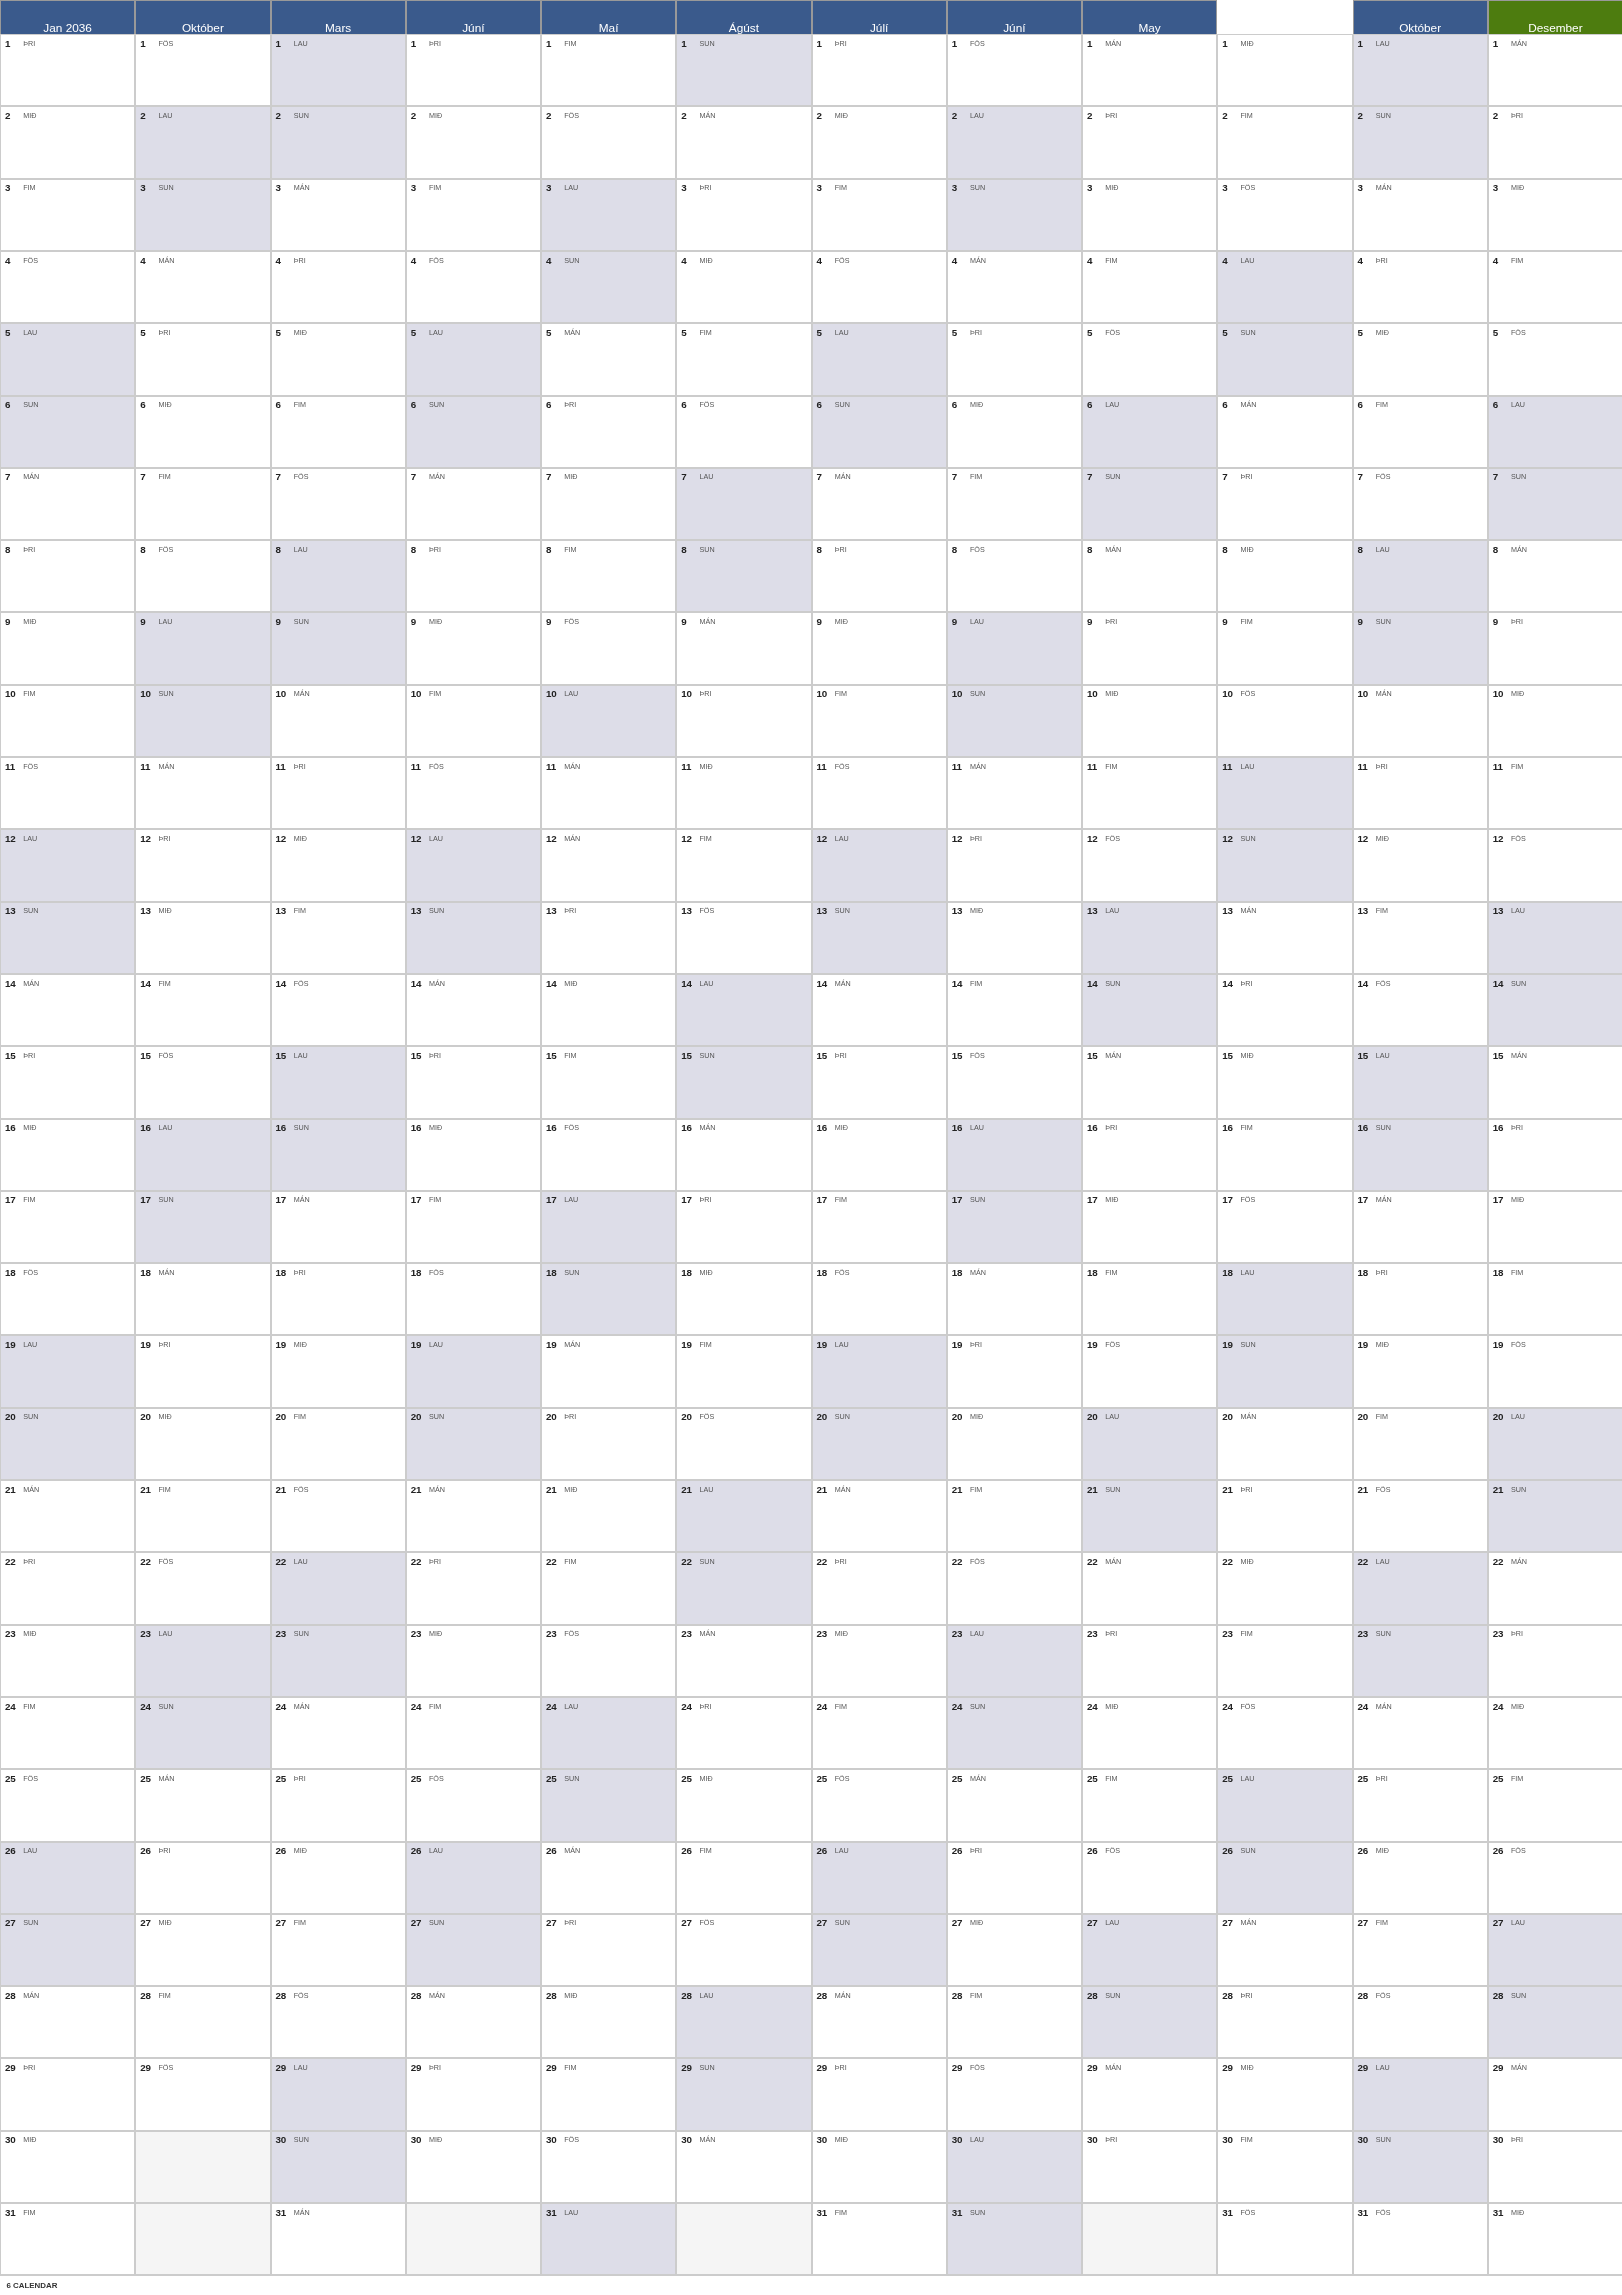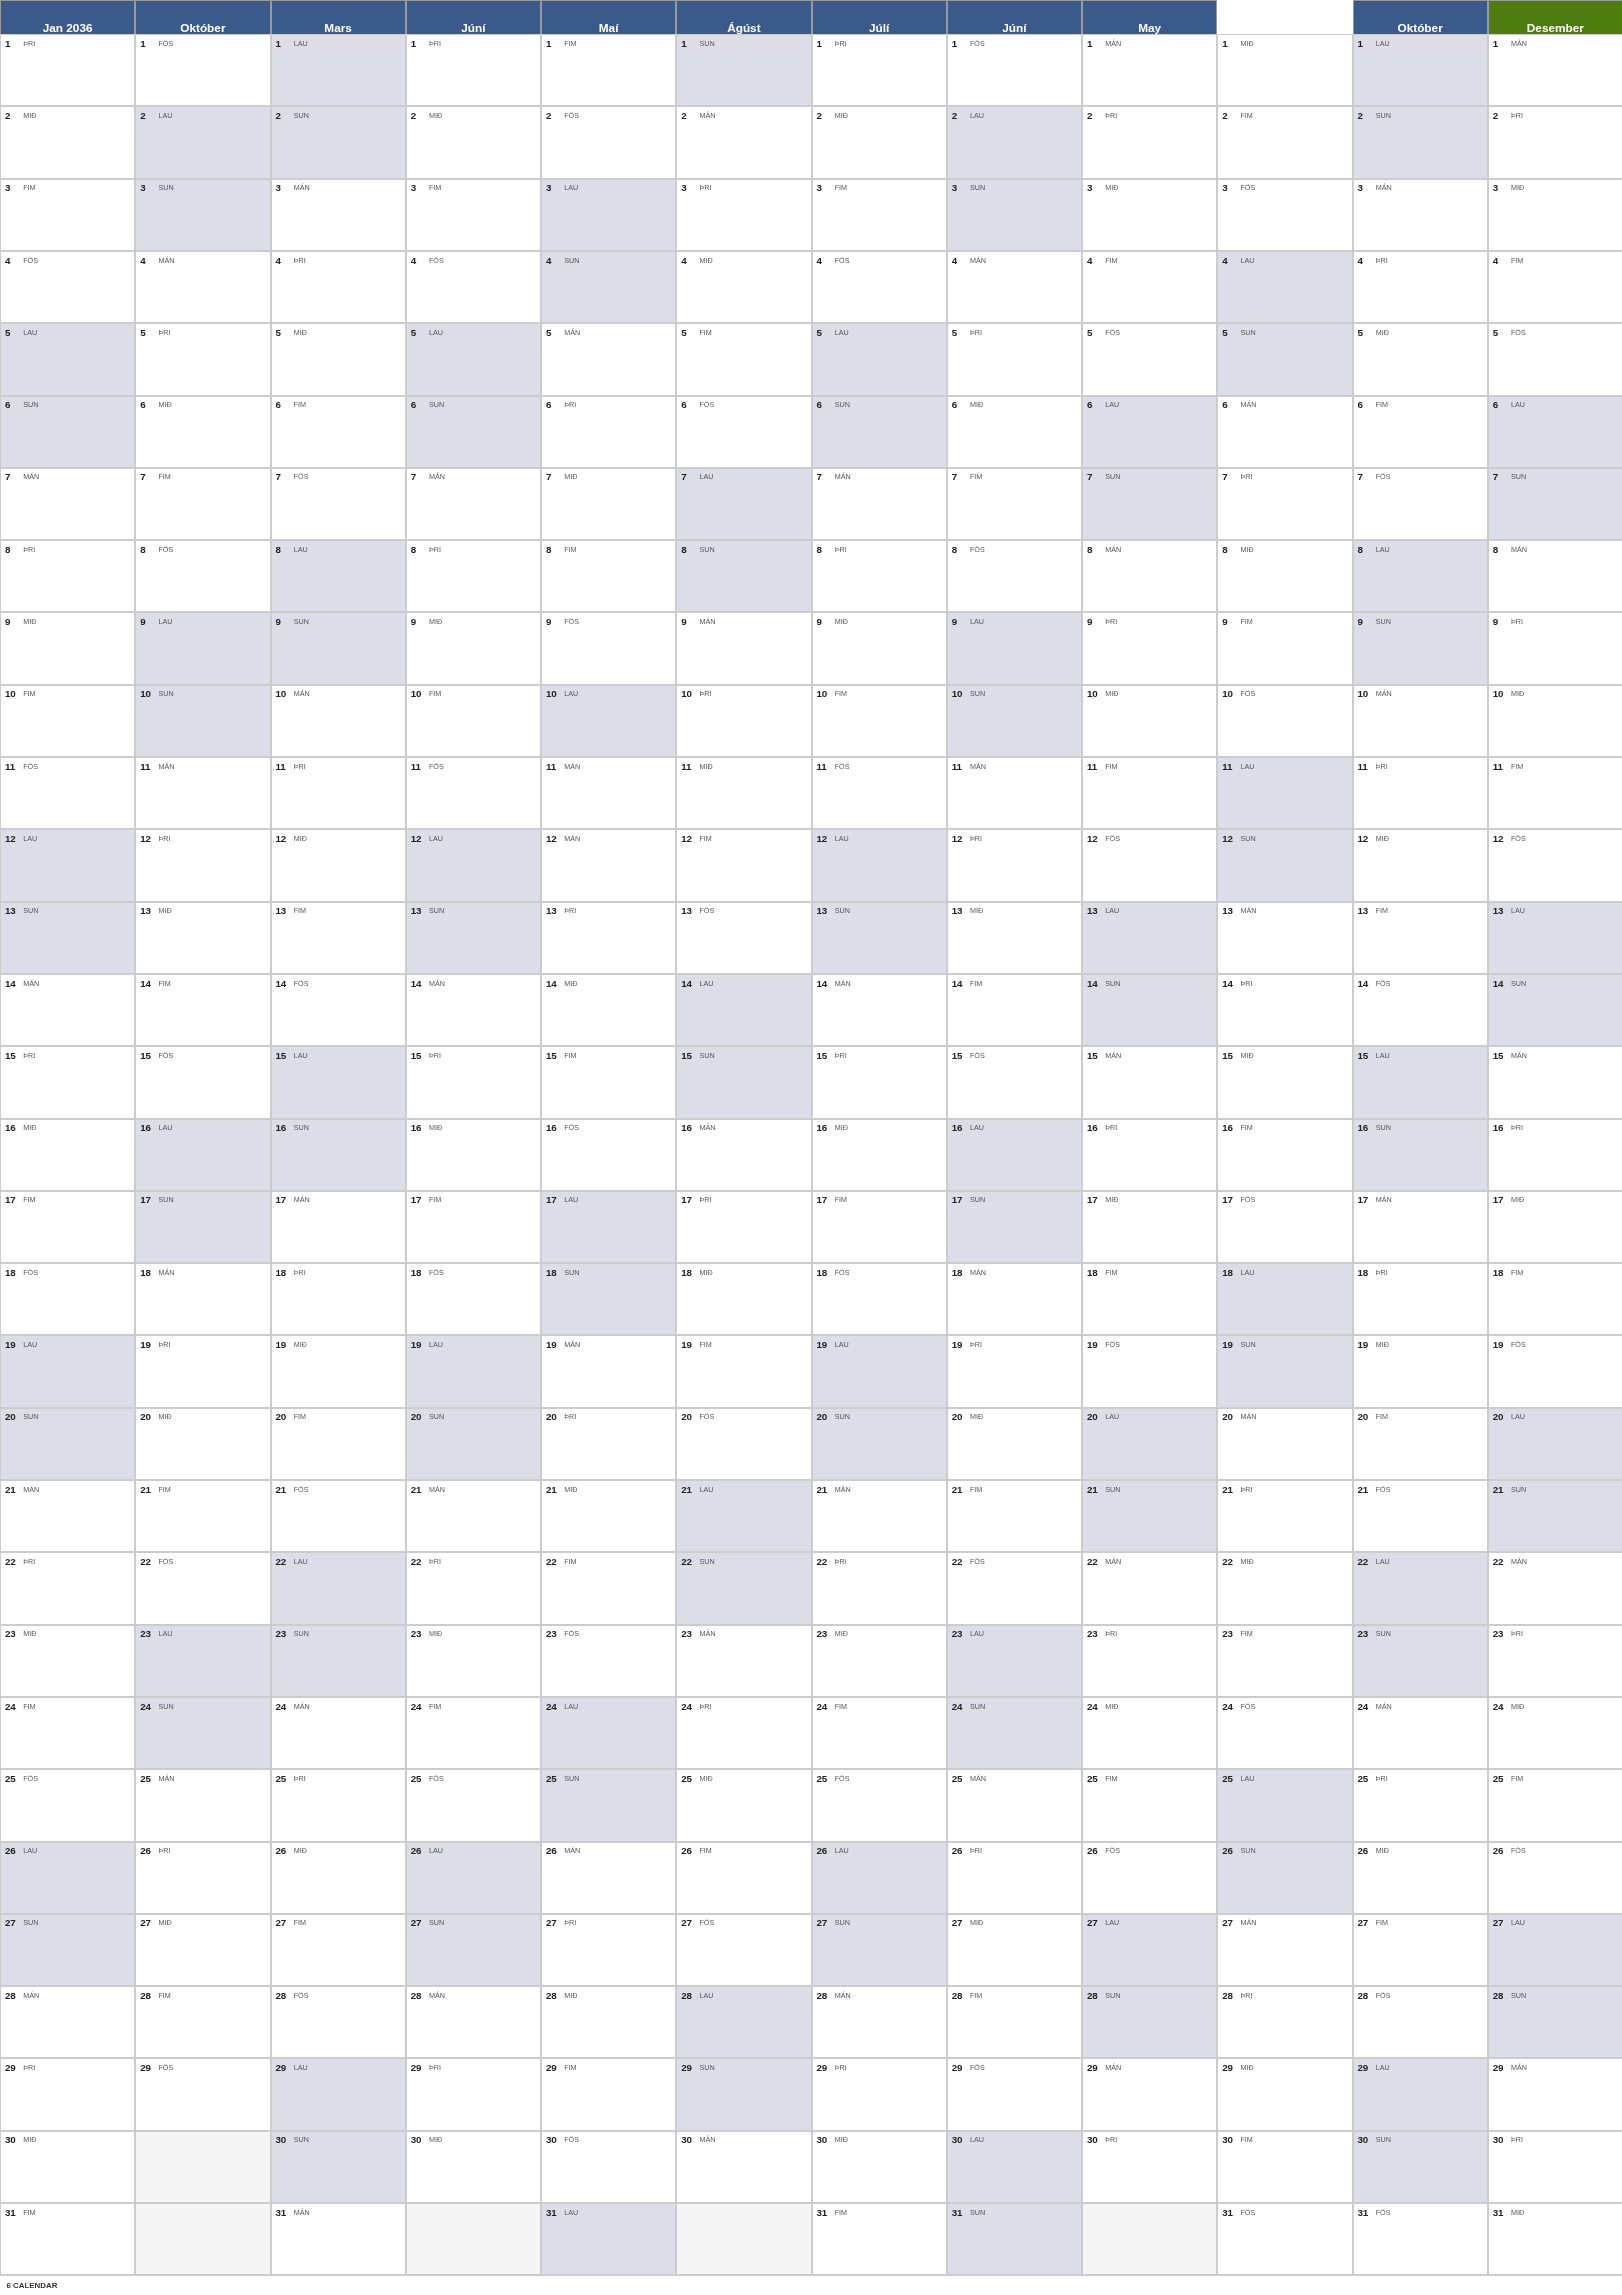--- a/index.html
+++ b/index.html
@@ -21,21 +21,21 @@
       display: grid;
       grid-template-columns: repeat(12, 1fr);
       width: 100%;
       height: 34px;
       flex-shrink: 0;
     }
     .header-cell {
       display: flex;
       align-items: center;
       justify-content: center;
-      font-weight: bold;
+      font-weight: normal;
       font-size: 11.8px;
       color: #fff;
       border: 0.7px solid #999;
     }
     .header-jan { background: #3a5a8c; }
     .header-feb { background: #3a5a8c; }
     .header-mar { background: #3a5a8c; }
     .header-apr { background: #3a5a8c; }
     .header-mai { background: #3a5a8c; }
     .header-jun { background: #3a5a8c; }

